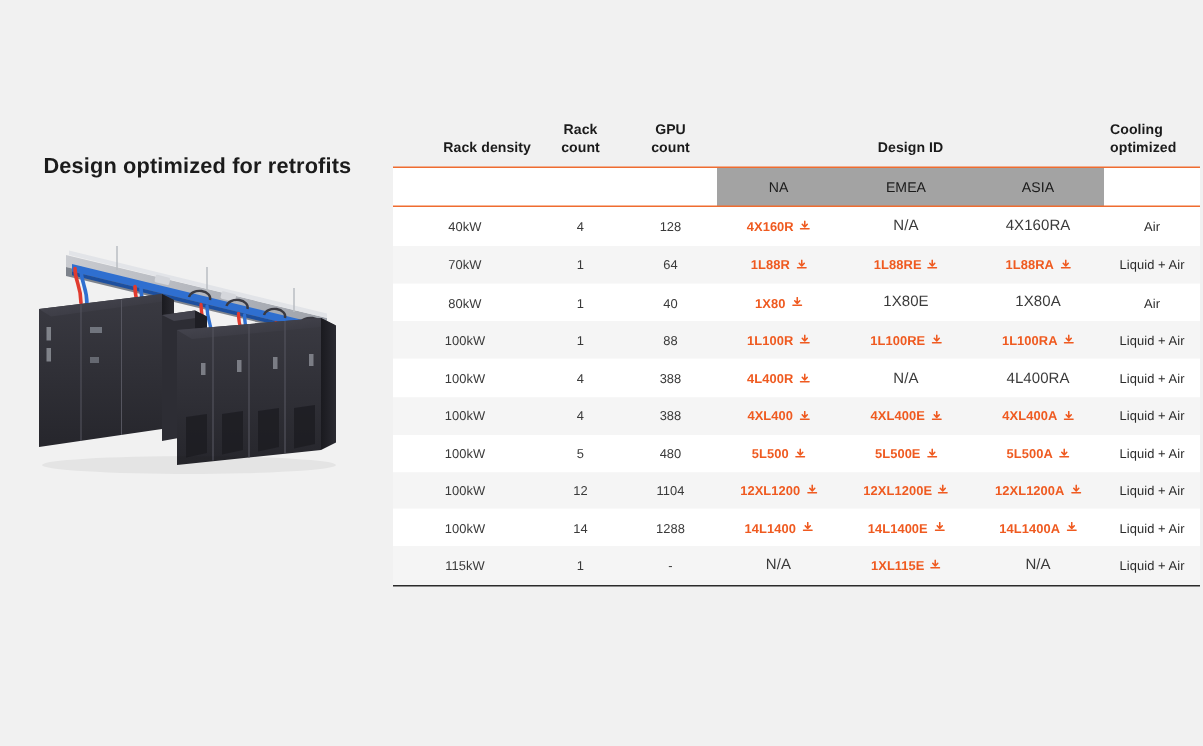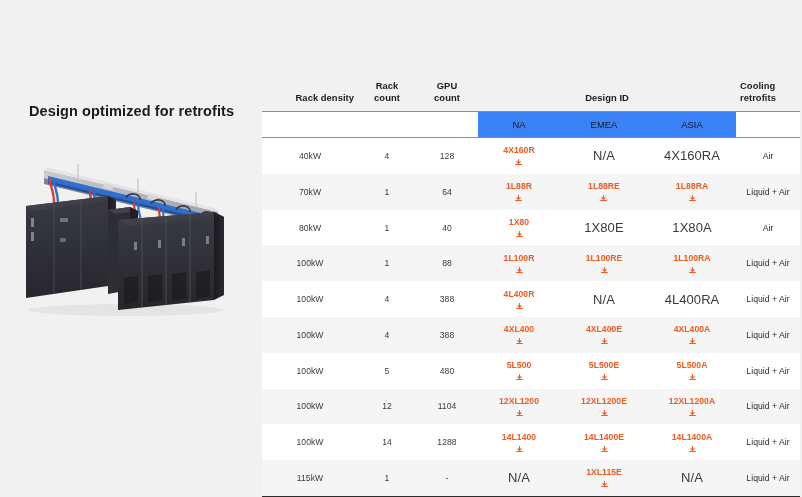--- a/index.html
+++ b/index.html
@@ -93,21 +93,21 @@
   tr.hdr-main th { border-bottom: 1.6px solid #ef6c30; margin-top: 30px; }
 
   
   tr.hdr-sub td {
     font-size: 9.4px;
     font-weight: normal;
     color: #1b1b1b;
     text-align: center;
     padding: 7px 4px 7px 4px;
     border-bottom: 1.6px solid #ef6c30;
-    background: #3b82f6;
+    background: #a3a3a3;
     letter-spacing: 0.05px;
   }
   tr.hdr-sub td.blank { background: #ffffff; }
 
   
   tbody td {
     font-size: 8.6px;
     text-align: center;
     padding: 7.4px 4px;
     color: #3a3a3a;
@@ -124,25 +124,24 @@
 
   .link {
     color: #ef5a20;
     font-weight: bold;
     font-size: 8.6px;
     text-decoration: none;
     display: inline-flex;
     align-items: center;
     gap: 4px;
     white-space: nowrap;
-    flex-direction: column;
   }
   .plain {
     color: #3a3a3a;
-    font-size: 13px;
+    font-size: 10px;
     white-space: nowrap;
   }
 
   .dl-icon {
     display: inline-block;
     width: 7px;
     height: 7px;
     position: relative;
     vertical-align: middle;
     flex: 0 0 auto;
@@ -302,21 +301,21 @@
             <span>Rack</span><br>
             <span>count</span>
           </th>
           <th>
             <span>GPU</span><br>
             <span>count</span>
           </th>
           <th colspan="3">Design ID</th>
           <th class="h-cool">
             <span>Cooling</span><br>
-            <span>retrofits</span>
+            <span>optimized</span>
           </th>
         </tr>
         <tr class="hdr-sub">
           <td class="blank"></td>
           <td class="blank"></td>
           <td class="blank"></td>
           <td>NA</td>
           <td>EMEA</td>
           <td>ASIA</td>
           <td class="blank"></td>

